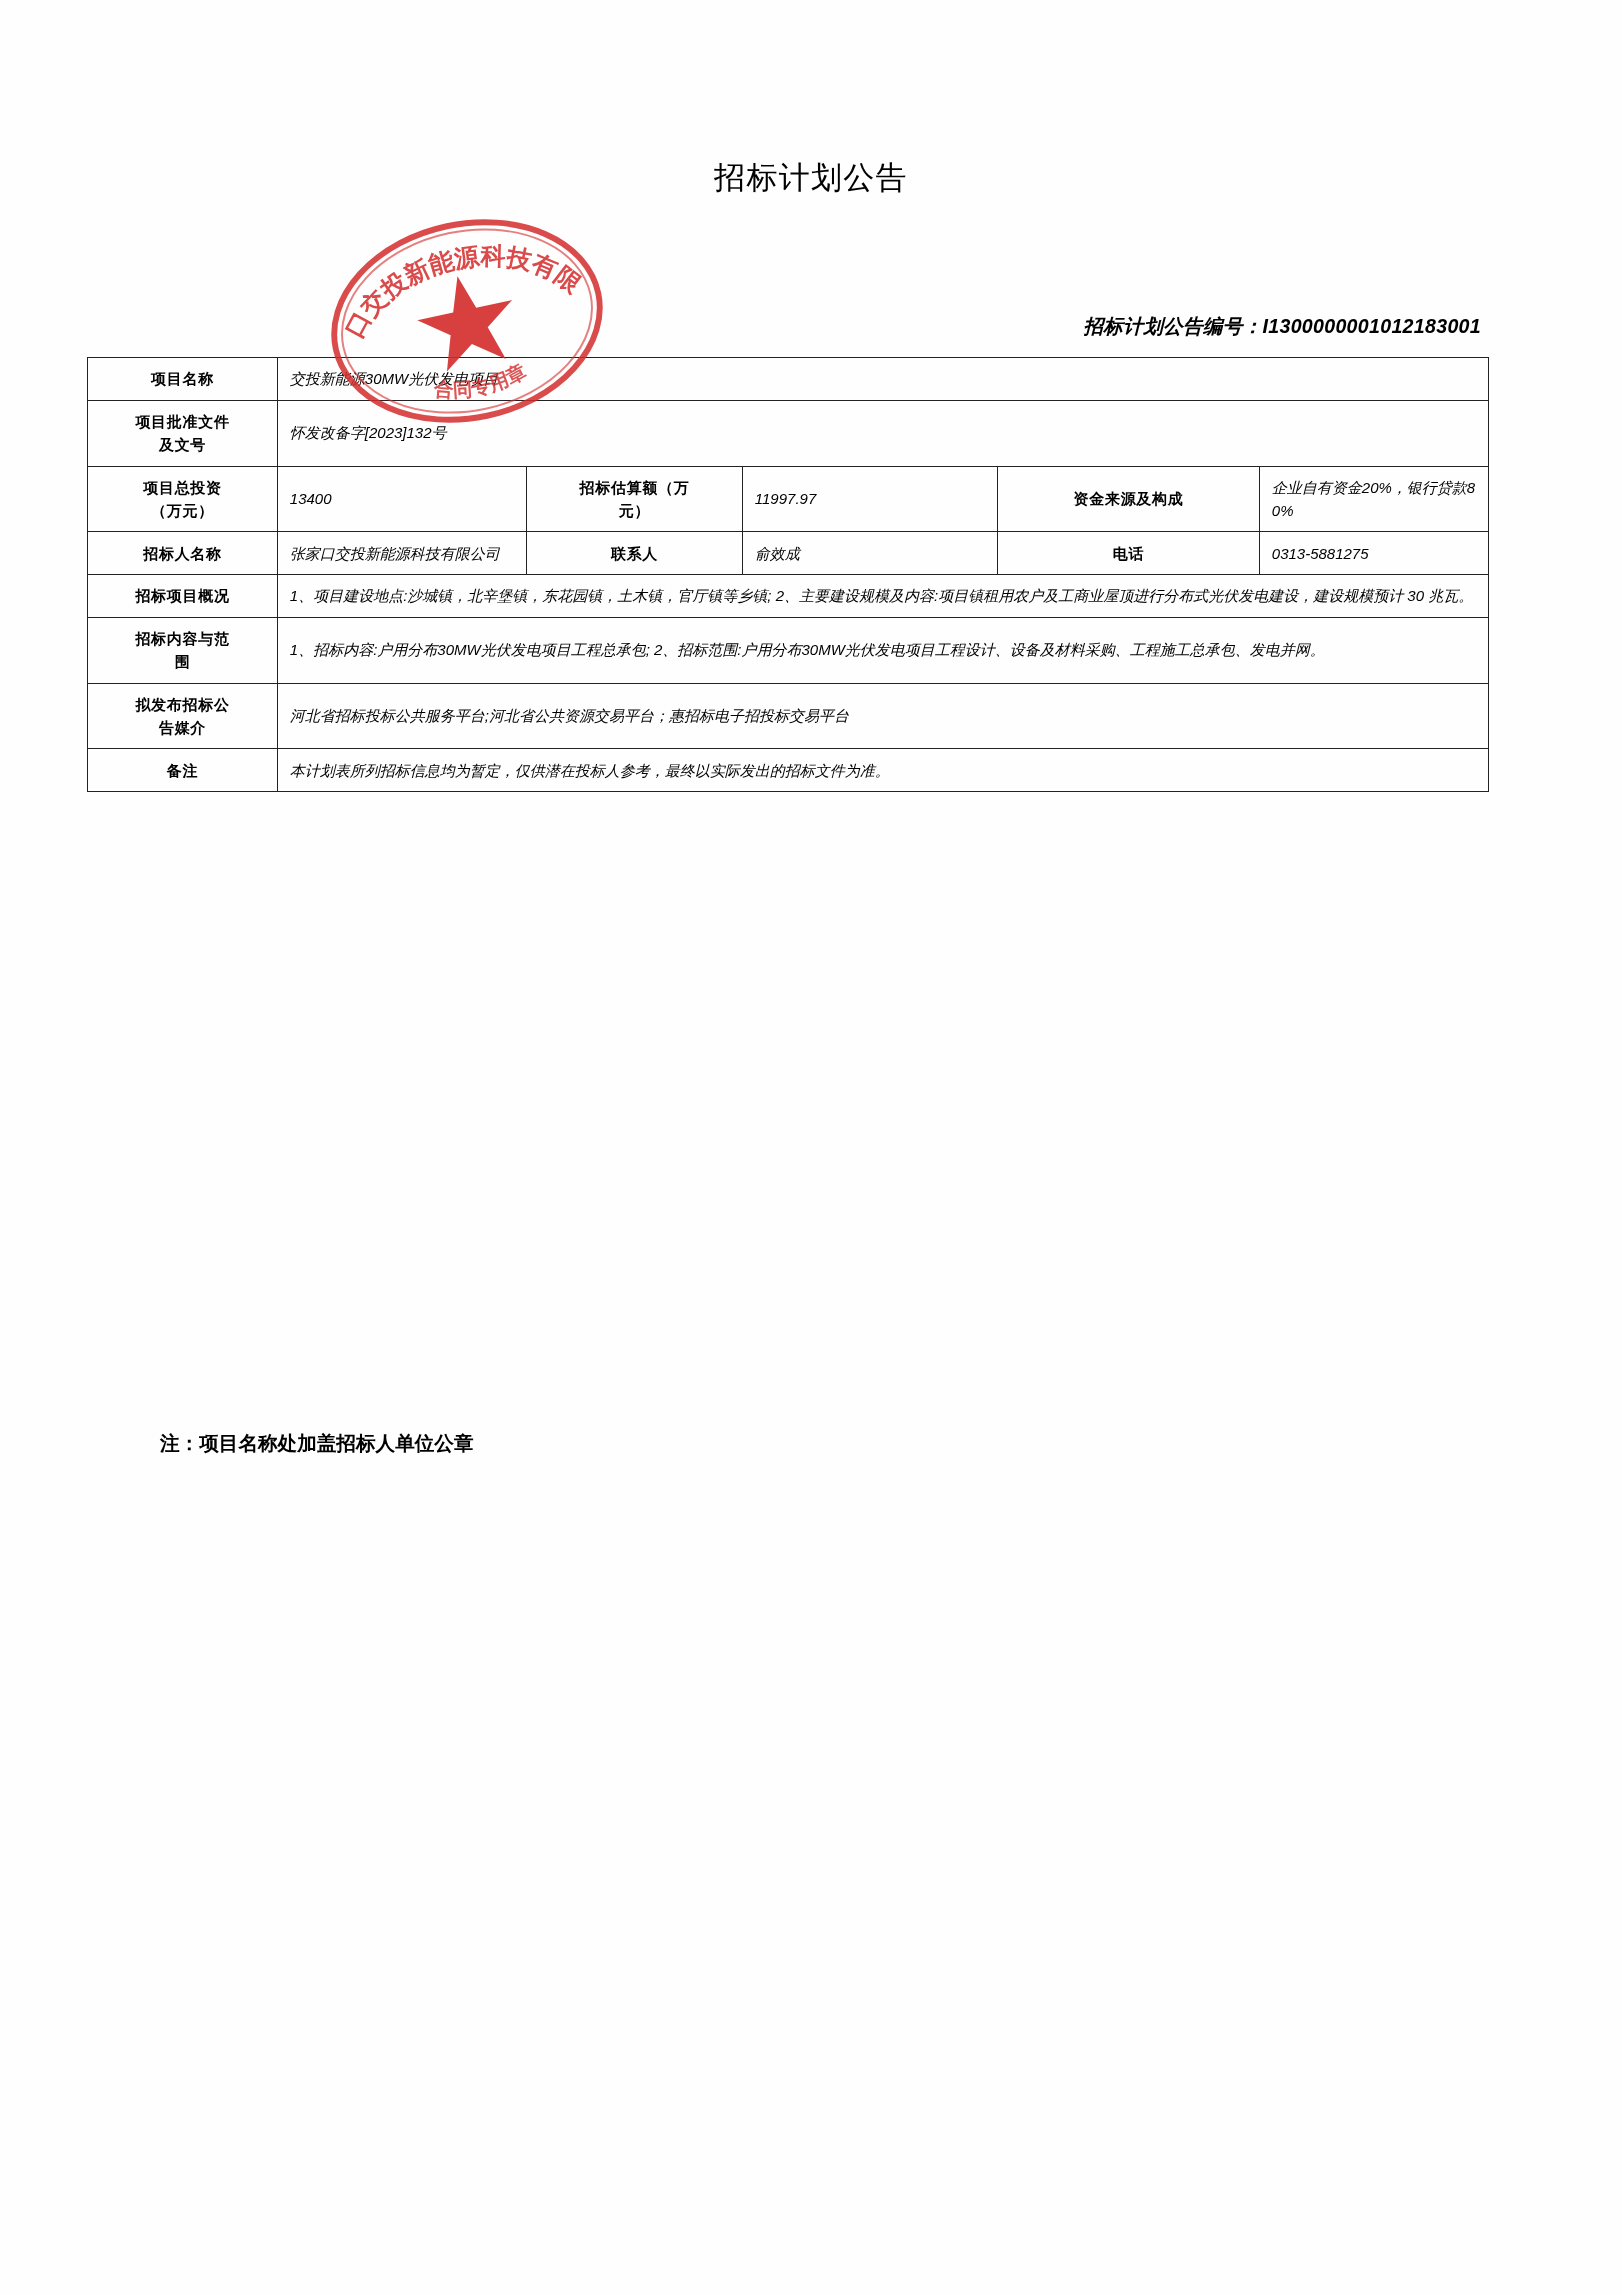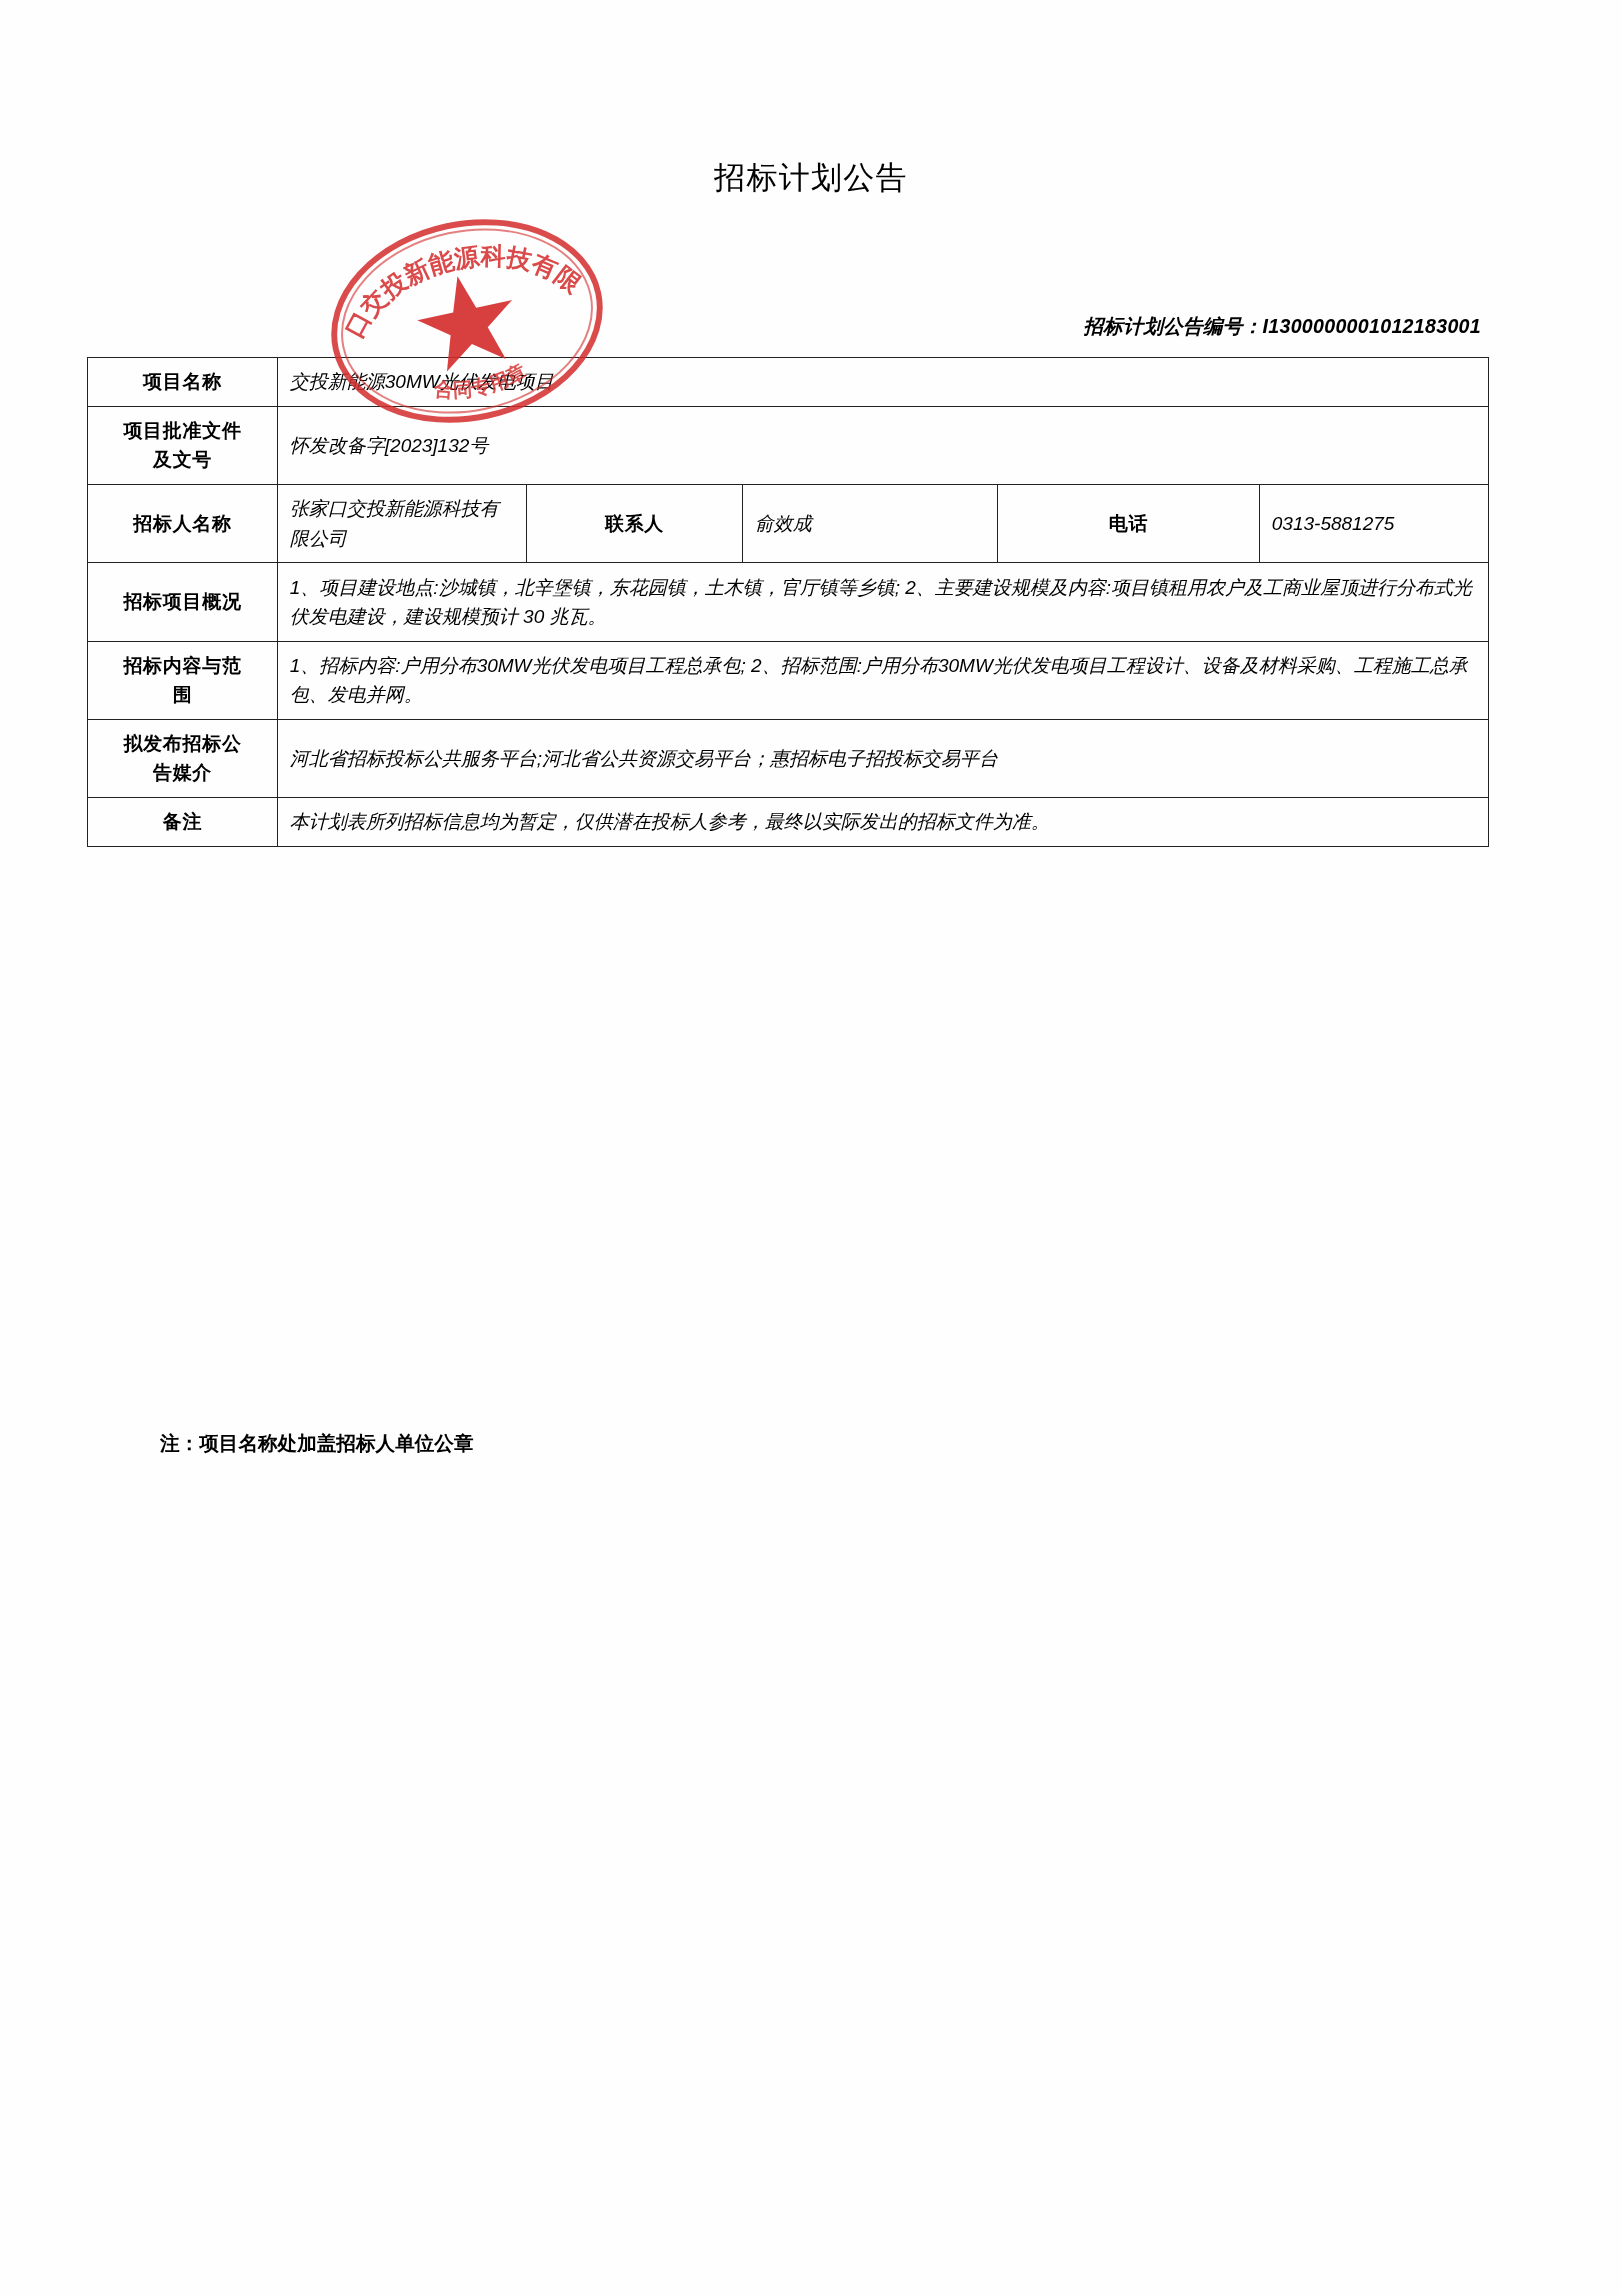--- a/index.html
+++ b/index.html
@@ -45,21 +45,21 @@
     position: absolute;
     top: 357px;
     left: 87px;
     width: 1400px;
     border-collapse: collapse;
     table-layout: fixed;
   }
   table.main td {
     border: 1.3px solid #222;
     padding: 9.2px 11.8px;
-    font-size: 19px;
+    font-size: 15px;
     line-height: 1.55;
     vertical-align: middle;
     word-break: break-all;
   }
   td.lbl {
     text-align: center;
     font-weight: bold;
     letter-spacing: 0.7px;
   }
   td.val {
@@ -137,20 +137,34 @@
         <td class="val val-pad" colspan="5">交投新能源30MW光伏发电项目</td>
       </tr>
       <tr>
         <td class="lbl">
           <div>项目批准文件</div>
           <div>及文号</div>
         </td>
         <td class="val val-pad" colspan="5">怀发改备字[2023]132号</td>
       </tr>
       <tr>
+        <td class="lbl">
+          <div>项目总投资</div>
+          <div>（万元）</div>
+        </td>
+        <td class="val val-pad">13400</td>
+        <td class="lbl">
+          <div>招标估算额（万</div>
+          <div>元）</div>
+        </td>
+        <td class="val val-pad">11997.97</td>
+        <td class="lbl">资金来源及构成</td>
+        <td class="val val-pad">企业自有资金20%，银行贷款80%</td>
+      </tr>
+      <tr>
         <td class="lbl">招标人名称</td>
         <td class="val val-pad">张家口交投新能源科技有限公司</td>
         <td class="lbl">联系人</td>
         <td class="val val-pad">俞效成</td>
         <td class="lbl">电话</td>
         <td class="val val-pad">0313-5881275</td>
       </tr>
       <tr>
         <td class="lbl">招标项目概况</td>
         <td class="val val-pad" colspan="5">1、项目建设地点:沙城镇，北辛堡镇，东花园镇，土木镇，官厅镇等乡镇; 2、主要建设规模及内容:项目镇租用农户及工商业屋顶进行分布式光伏发电建设，建设规模预计 30 兆瓦。</td>

